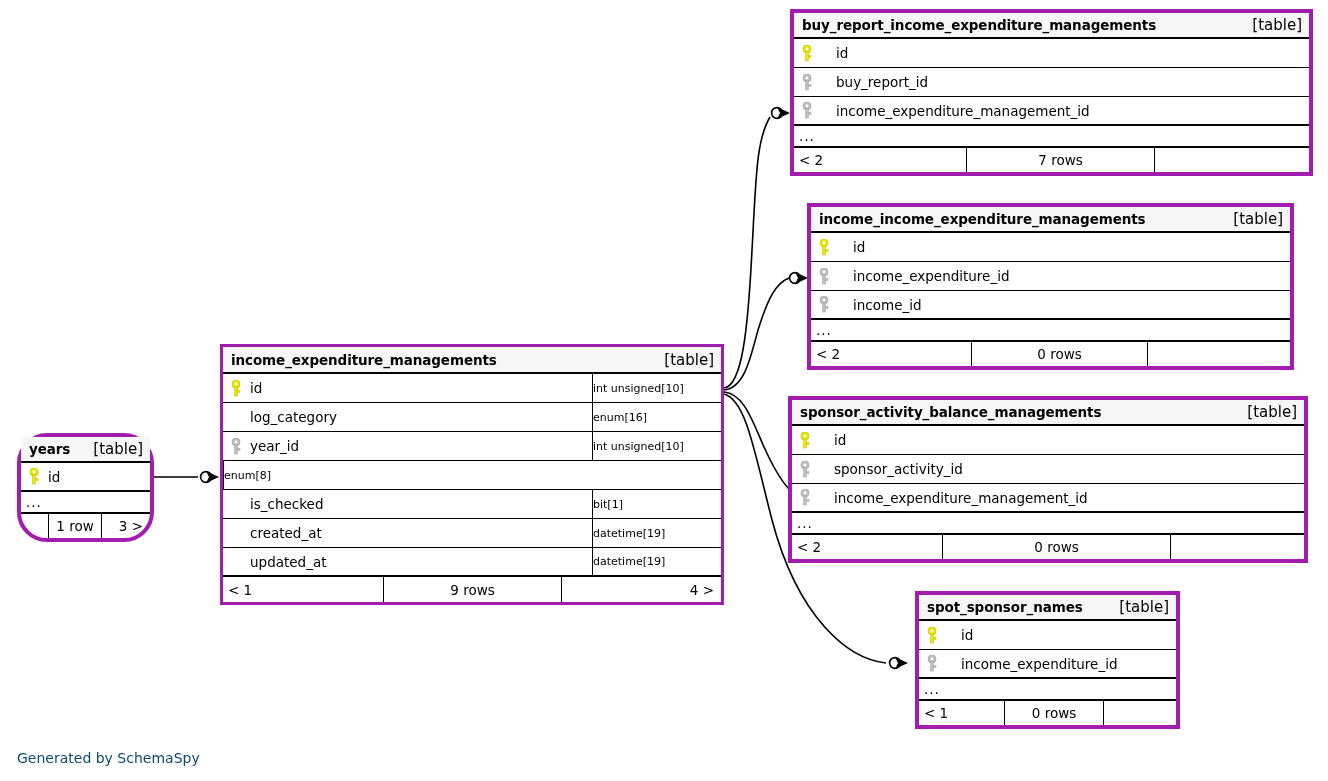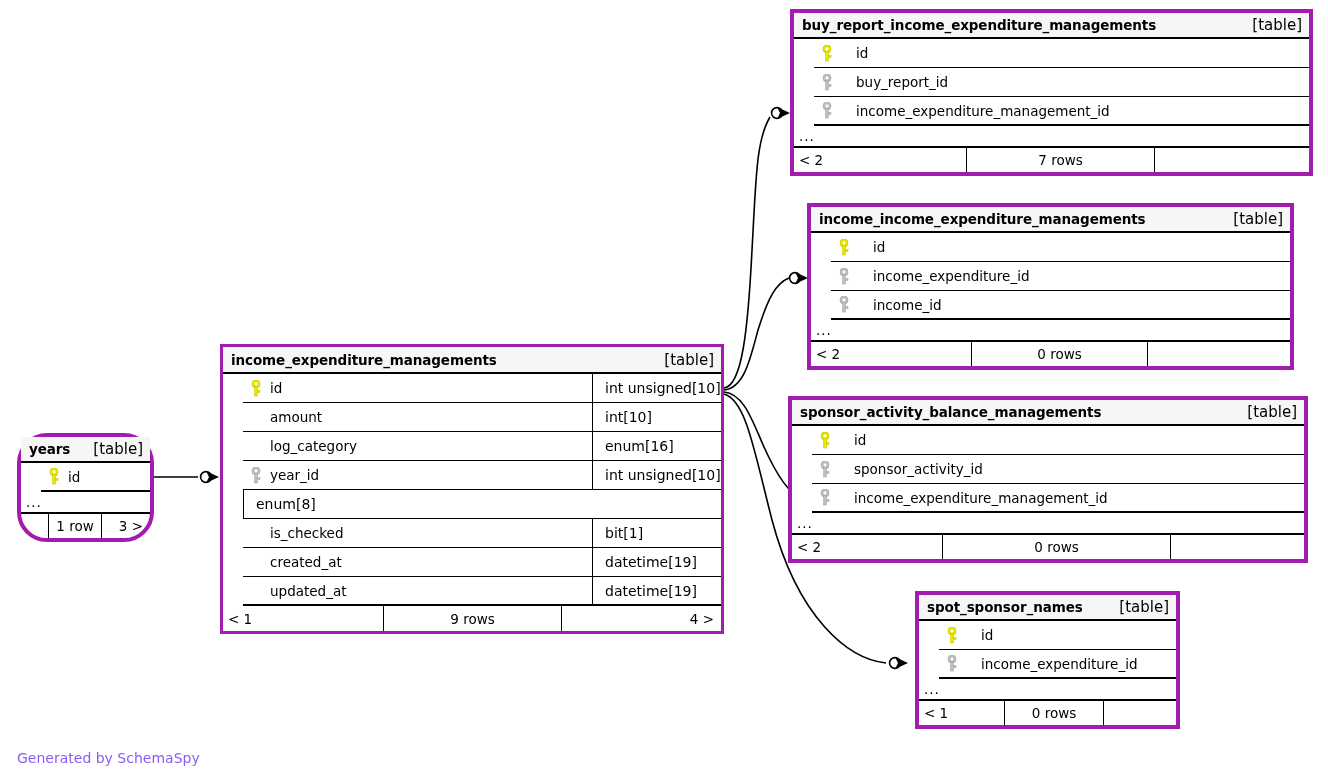--- a/index.html
+++ b/index.html
@@ -59,43 +59,42 @@
     color: #000;
     padding-left: 10px;
   }
   .tbl-row {
     display: flex;
     align-items: center;
     border-bottom: 1px solid #000000;
     box-sizing: border-box;
     height: 29px;
     white-space: nowrap;
-    margin-left: 20px;
   }
   .tbl-row.thick {
     border-bottom: 2px solid #000000;
   }
   .col-name {
     flex: 1 1 auto;
     display: flex;
     align-items: center;
     overflow: hidden;
     height: 100%;
     padding-left: 6px;
     box-sizing: border-box;
   }
   .col-type {
     flex: 0 0 auto;
     border-left: 1px solid #000;
     box-sizing: border-box;
     height: 100%;
     display: flex;
     align-items: center;
-    padding-left: 12px;
-    font-size: 14px;
+    padding-left: 0;
+    font-size: 11px;
   }
   .keyslot {
     flex: 0 0 auto;
     width: 17px;
     height: 17px;
     display: inline-flex;
     align-items: center;
     justify-content: center;
     margin-right: 1px;
   }
@@ -128,21 +127,21 @@
   }
   .fcell.left  { justify-content: flex-start; padding-left: 5px; }
   .fcell.mid   { justify-content: center; border-left: 1px solid #000; border-right: 1px solid #000; }
   .fcell.right { justify-content: flex-end; padding-right: 7px; }
 
   #footer-note {
     position: absolute;
     left: 17px;
     top: 750px;
     font-size: 14px;
-    color: #8b5cf6;
+    color: #0c4a6e;
     z-index: 3;
     white-space: nowrap;
   }
 </style>
 </head>
 <body>
 
 <div id="diagram">
 
   <svg class="edges" viewBox="0 0 1328 781" width="1328" height="781" xmlns="http://www.w3.org/2000/svg">
@@ -383,27 +382,20 @@
             <circle cx="5" cy="4" r="1.4" fill="#ffffff"></circle>
             <rect x="3.6" y="6.5" width="2.8" height="9.5" fill="#e8e800" stroke="#c9c900" stroke-width="0.6"></rect>
             <rect x="6.4" y="10.5" width="2.6" height="2" fill="#e8e800" stroke="#c9c900" stroke-width="0.6"></rect>
           </svg>
         </span>
         <span class="colname-text">id</span>
       </span>
       <span class="col-type" style="flex:0 0 129px;">int unsigned[10]</span>
     </div>
 
-    <div class="tbl-row">
-      <span class="col-name">
-        <span class="keyslot"></span>
-        <span class="colname-text">amount</span>
-      </span>
-      <span class="col-type" style="flex:0 0 129px;">int[10]</span>
-    </div>
 
     <div class="tbl-row">
       <span class="col-name">
         <span class="keyslot"></span>
         <span class="colname-text">log_category</span>
       </span>
       <span class="col-type" style="flex:0 0 129px;">enum[16]</span>
     </div>
 
     <div class="tbl-row">

